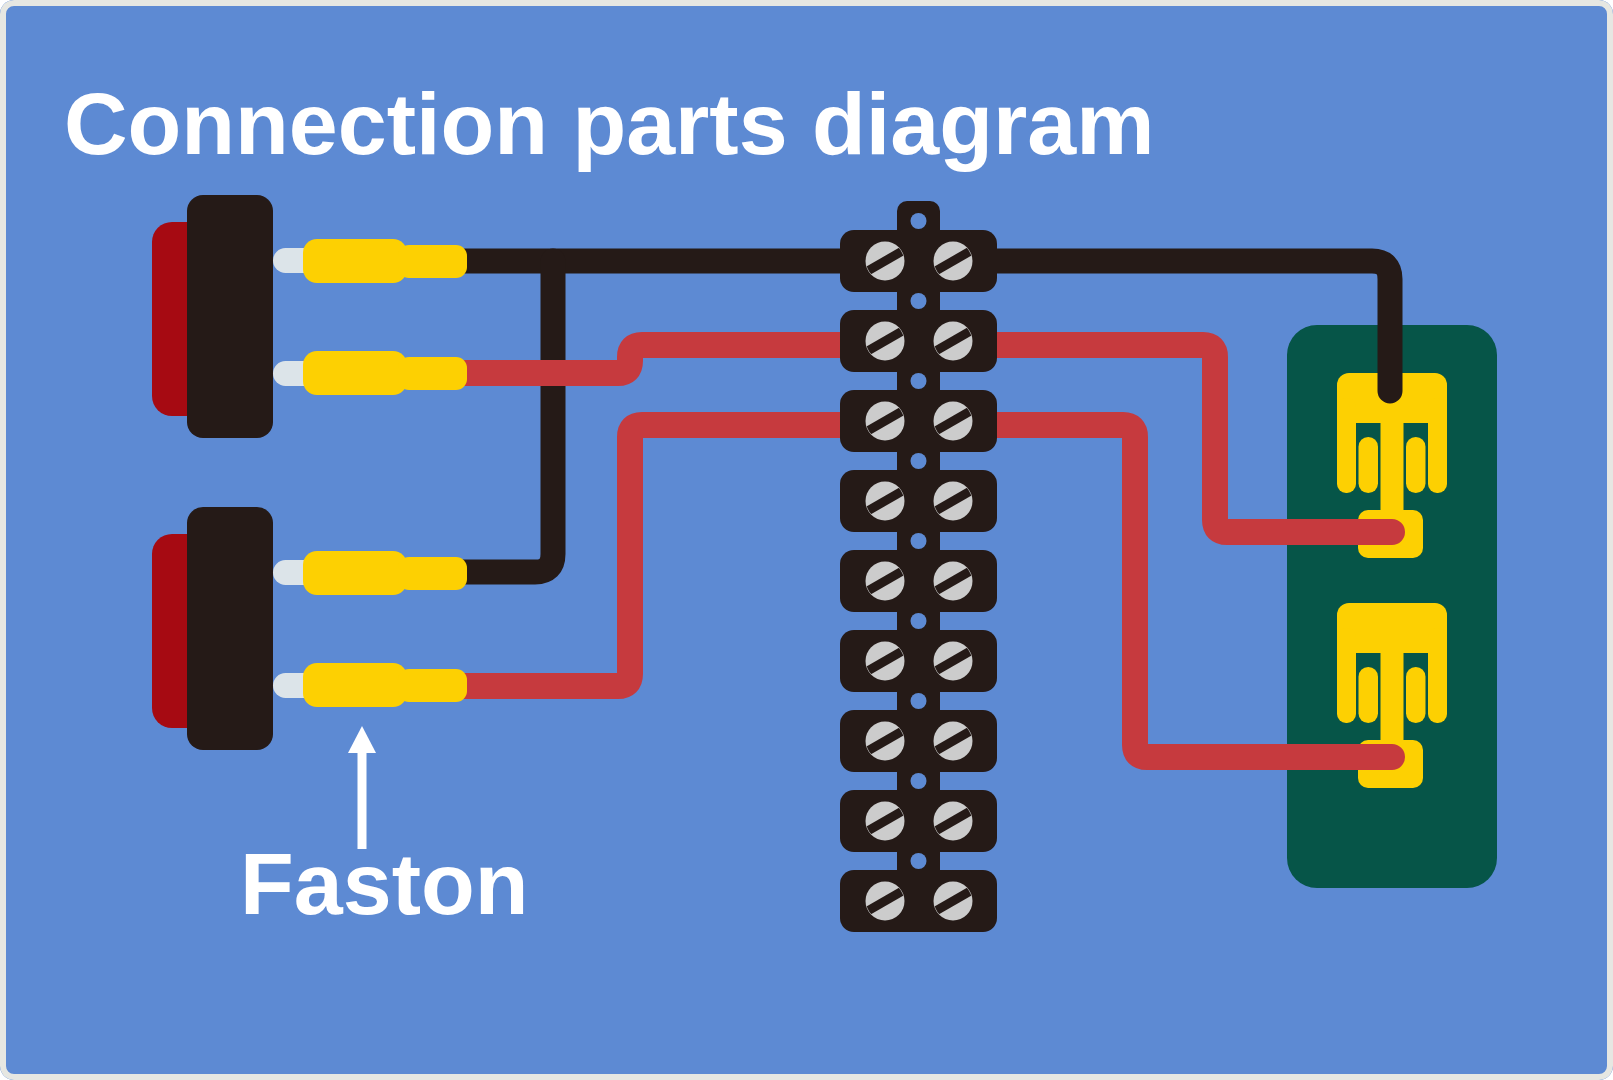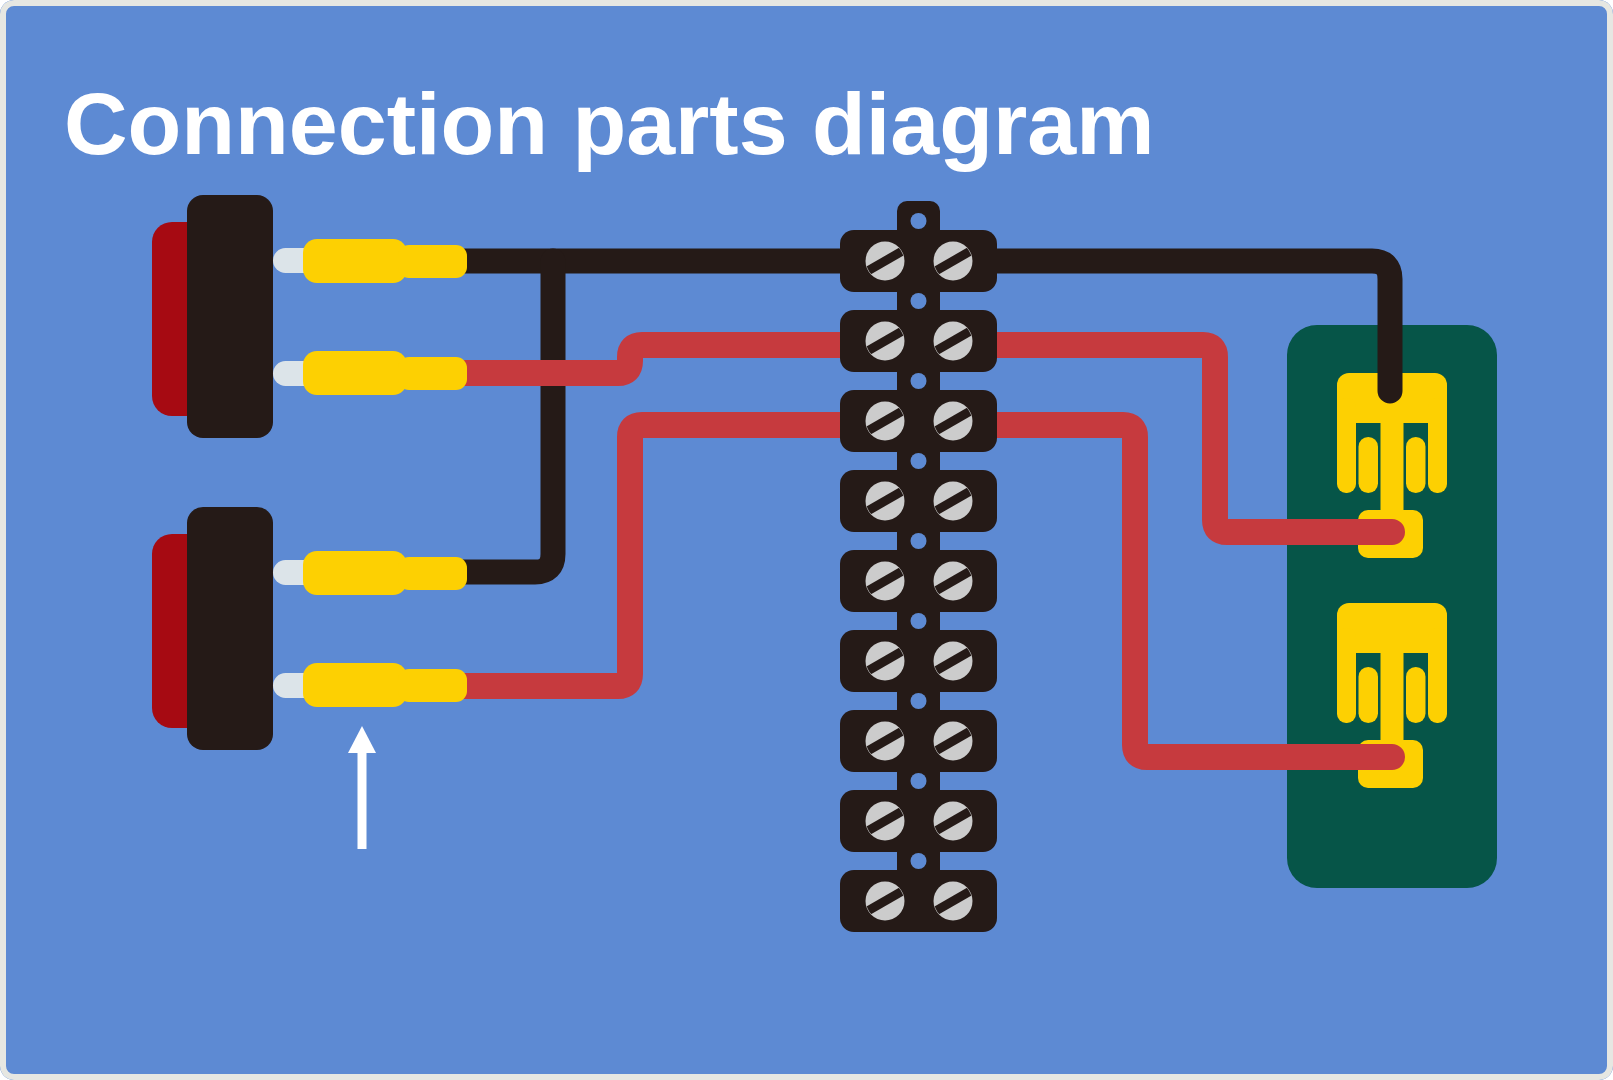--- a/index.html
+++ b/index.html
@@ -199,15 +199,16 @@
     <use href="#switchdef" y="0"></use>
     <use href="#switchdef" y="312"></use>
 
     <g>
       <line x1="362" y1="849" x2="362" y2="750" class="arrow-shaft"></line>
       <polygon points="362,726 348,753 376,753" class="c-white"></polygon>
     </g>
   </svg>
 
   <div class="title">Connection parts diagram</div>
+  <div class="faston-label">Faston</div>
 
   <div class="frame-overlay"></div>
 </div>
 
 </body></html>

